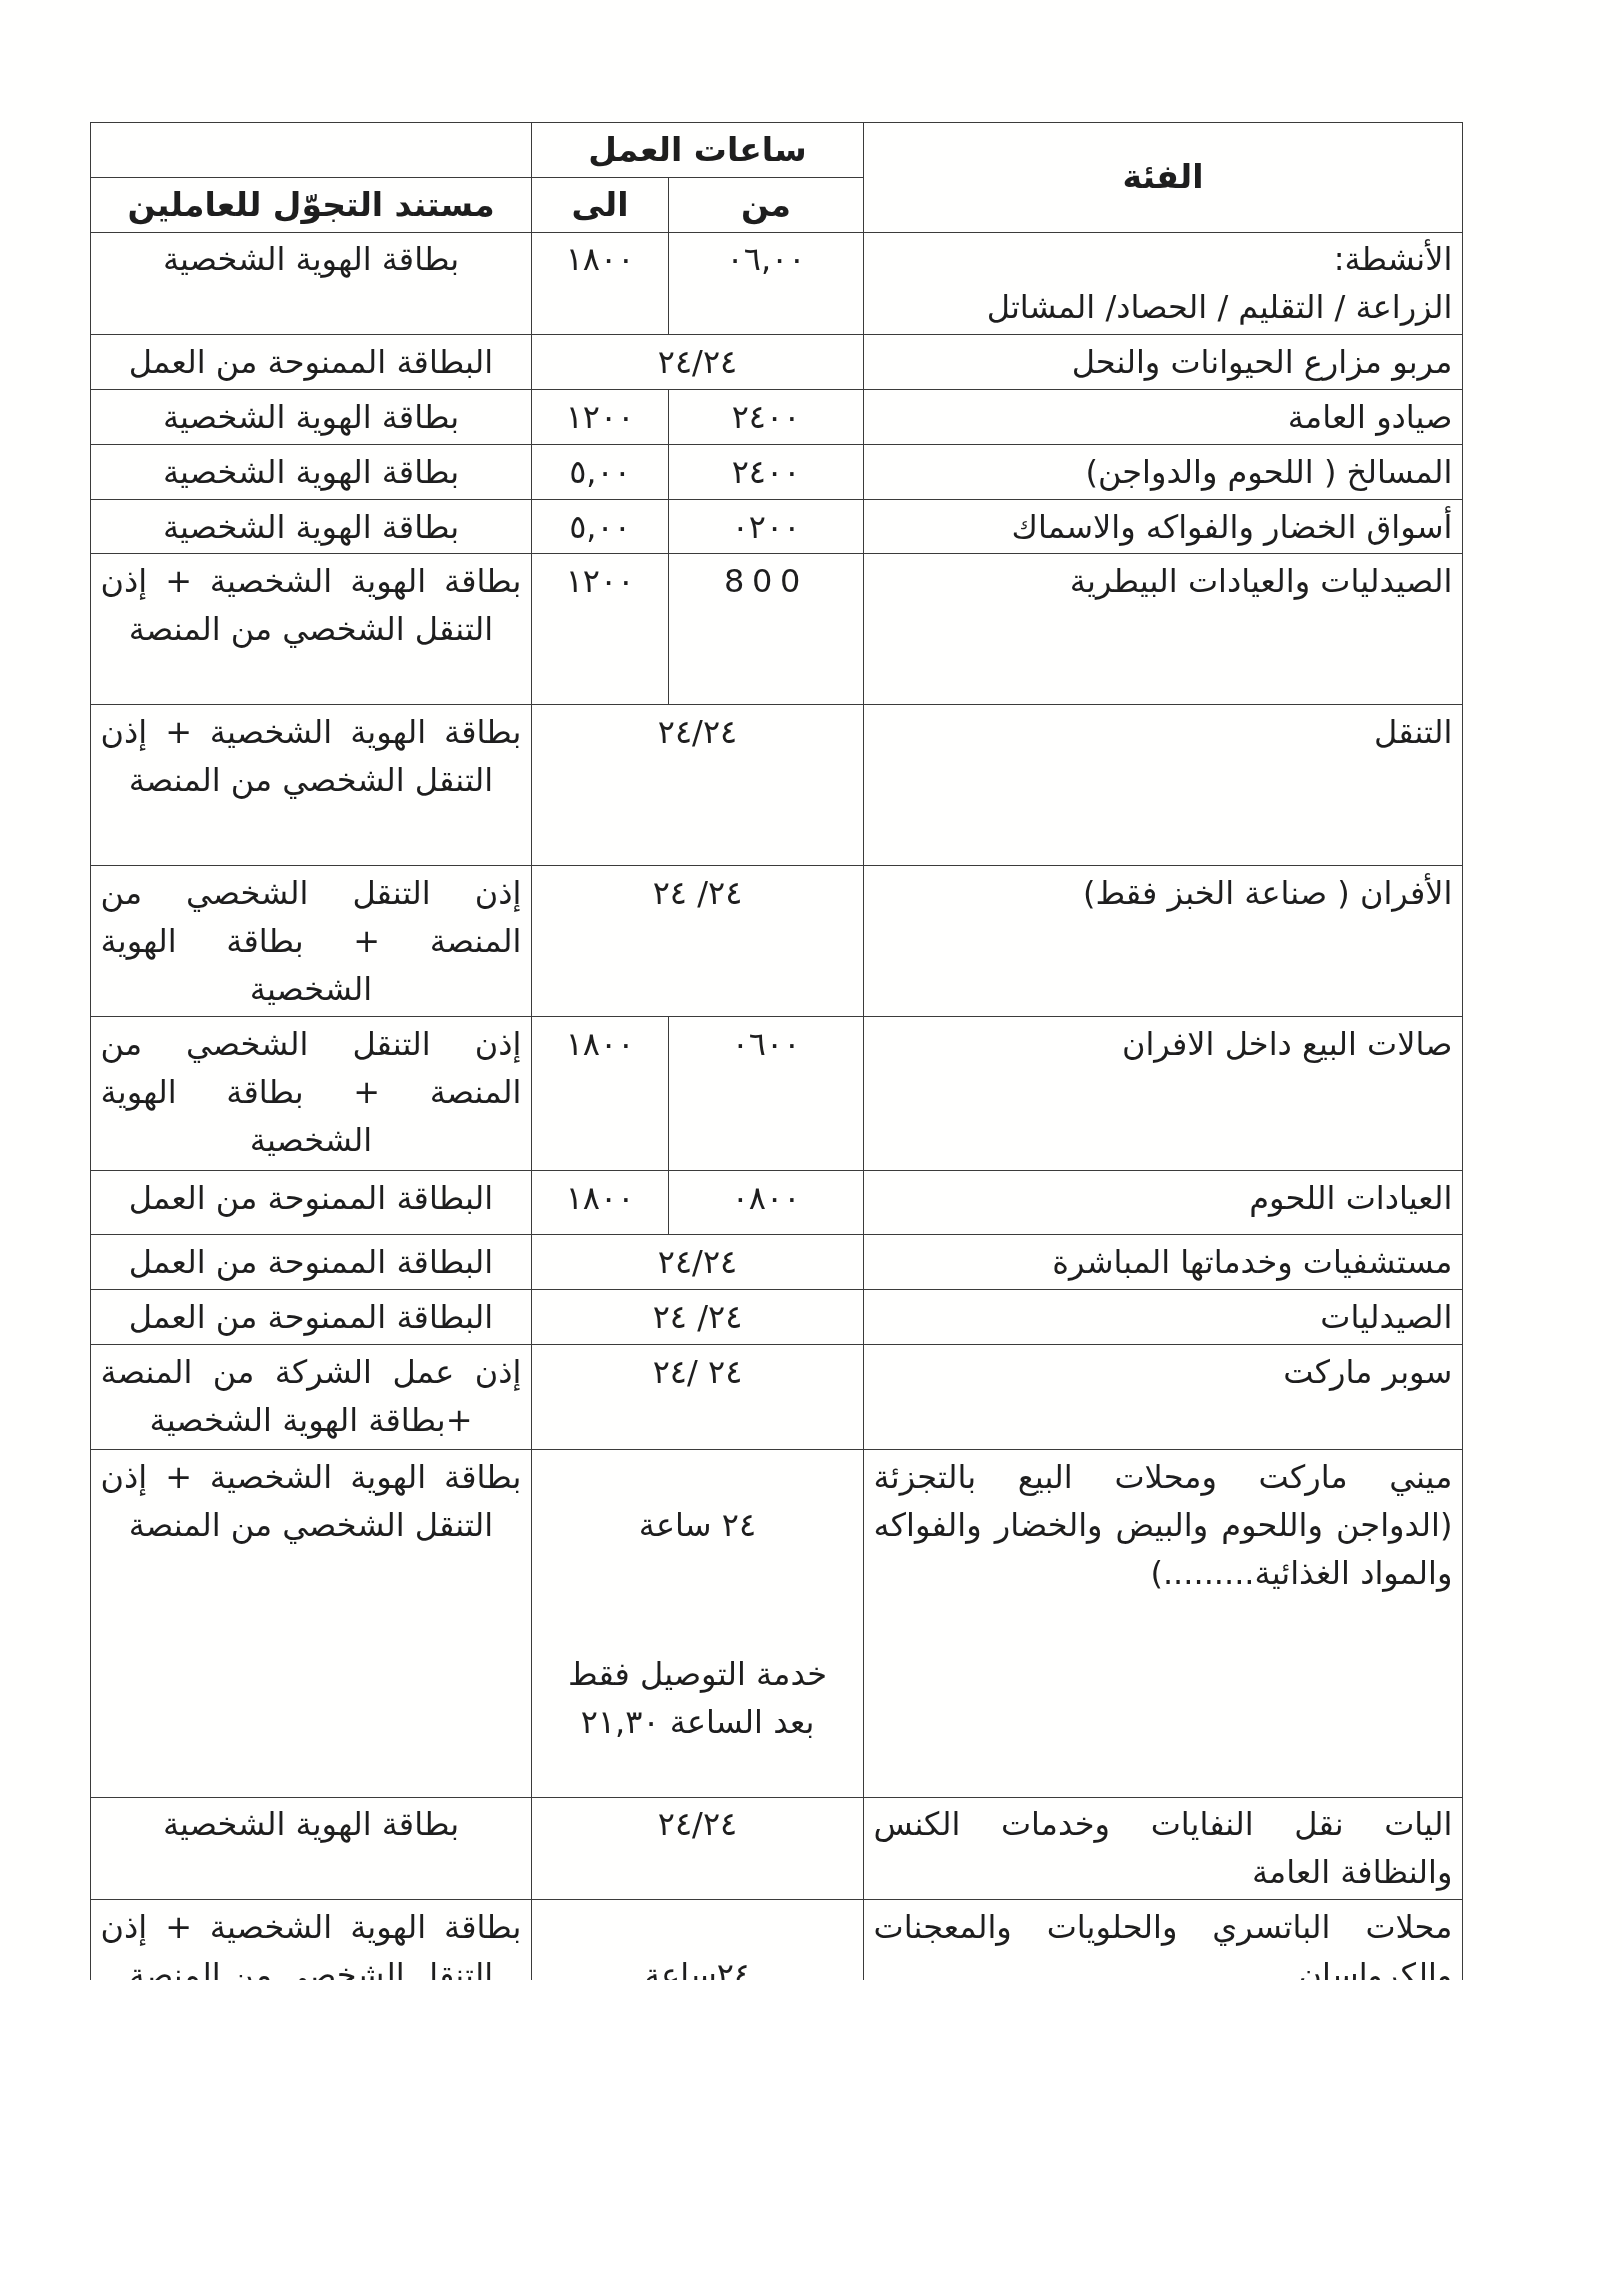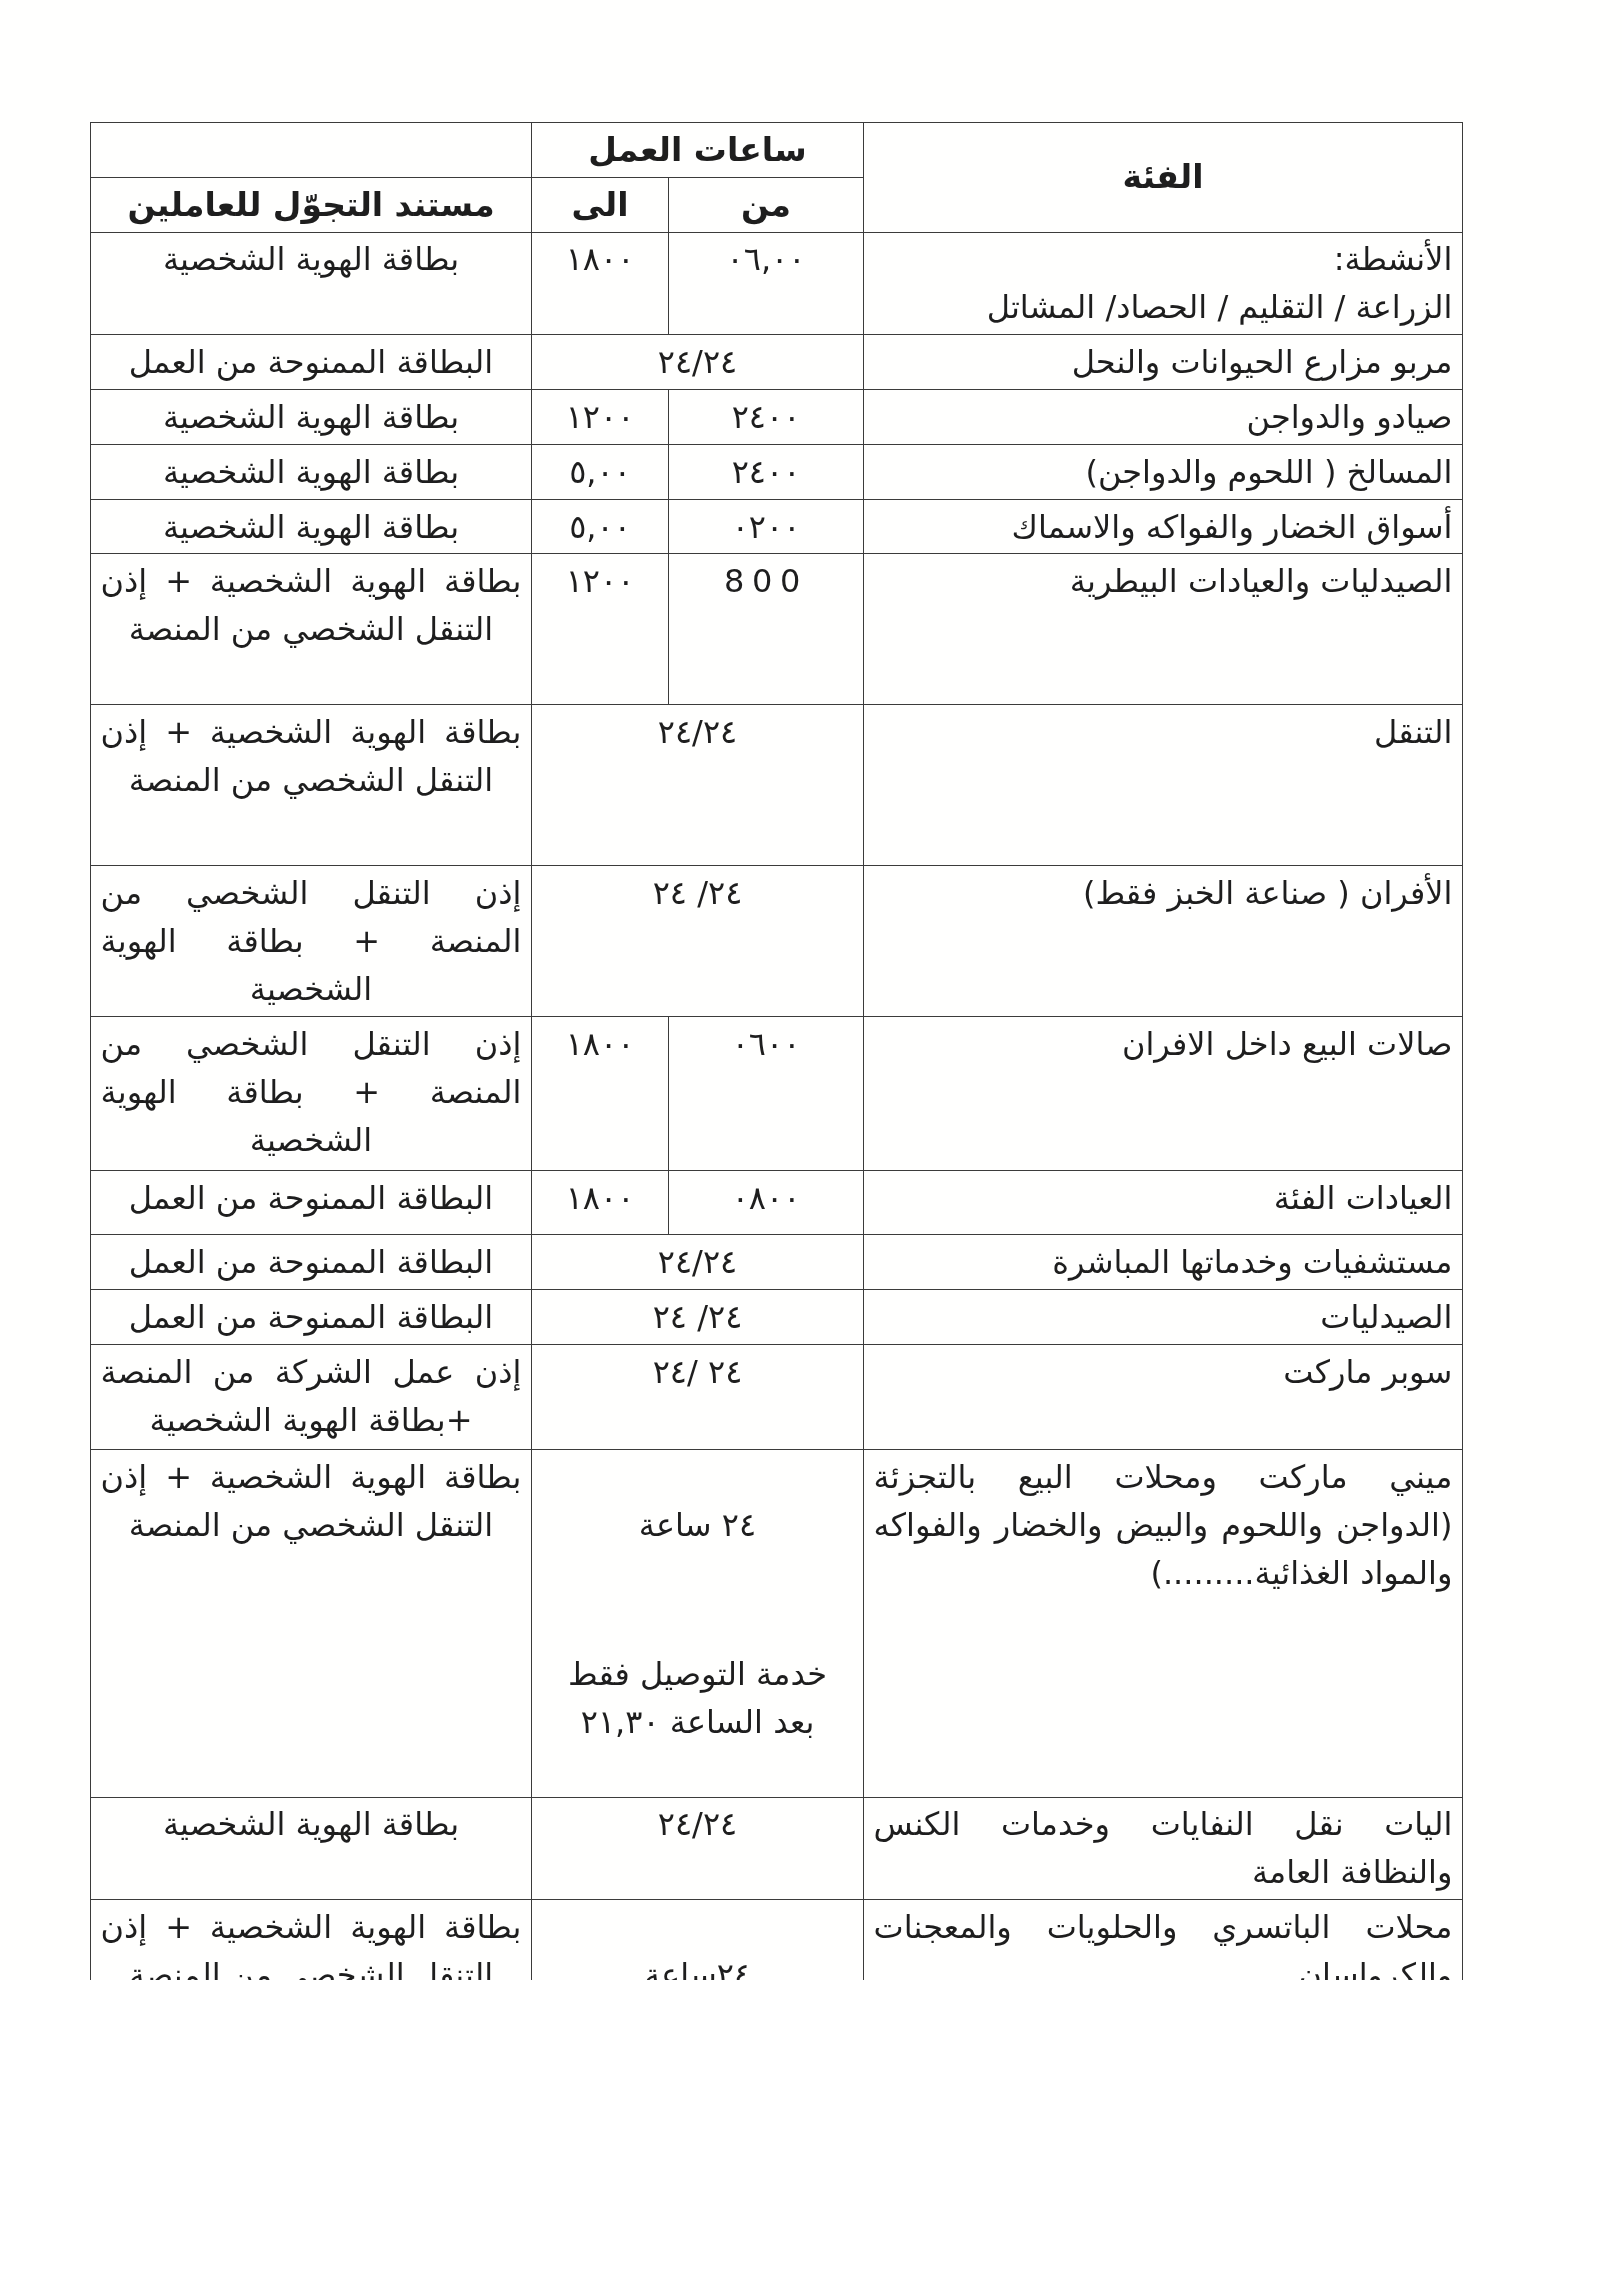--- a/index.html
+++ b/index.html
@@ -118,21 +118,21 @@
       <td class="doc">بطاقة الهوية الشخصية</td>
     </tr>
 
     <tr class="r2">
       <td class="cat">مربو مزارع الحيوانات والنحل</td>
       <td class="hrs num" colspan="2">٢٤/٢٤</td>
       <td class="doc">البطاقة الممنوحة من العمل</td>
     </tr>
 
     <tr class="r3">
-      <td class="cat">صيادو والدواجن</td>
+      <td class="cat">صيادو العامة</td>
       <td class="hrs num">٢٤٠٠</td>
       <td class="hrs num">١٢٠٠</td>
       <td class="doc">بطاقة الهوية الشخصية</td>
     </tr>
 
     <tr class="r4">
       <td class="cat">المسالخ ( اللحوم والدواجن)</td>
       <td class="hrs num">٢٤٠٠</td>
       <td class="hrs num">٥,٠٠</td>
       <td class="doc">بطاقة الهوية الشخصية</td>
@@ -165,21 +165,21 @@
     </tr>
 
     <tr class="r9">
       <td class="cat">صالات البيع داخل الافران</td>
       <td class="hrs num">٠٦٠٠</td>
       <td class="hrs num">١٨٠٠</td>
       <td class="doc">إذن التنقل الشخصي من المنصة + بطاقة الهوية الشخصية</td>
     </tr>
 
     <tr class="r10">
-      <td class="cat">العيادات الفئة</td>
+      <td class="cat">العيادات اللحوم</td>
       <td class="hrs num">٠٨٠٠</td>
       <td class="hrs num">١٨٠٠</td>
       <td class="doc">البطاقة الممنوحة من العمل</td>
     </tr>
 
     <tr class="r11">
       <td class="cat">مستشفيات وخدماتها المباشرة</td>
       <td class="hrs num" colspan="2">٢٤/٢٤</td>
       <td class="doc">البطاقة الممنوحة من العمل</td>
     </tr>

